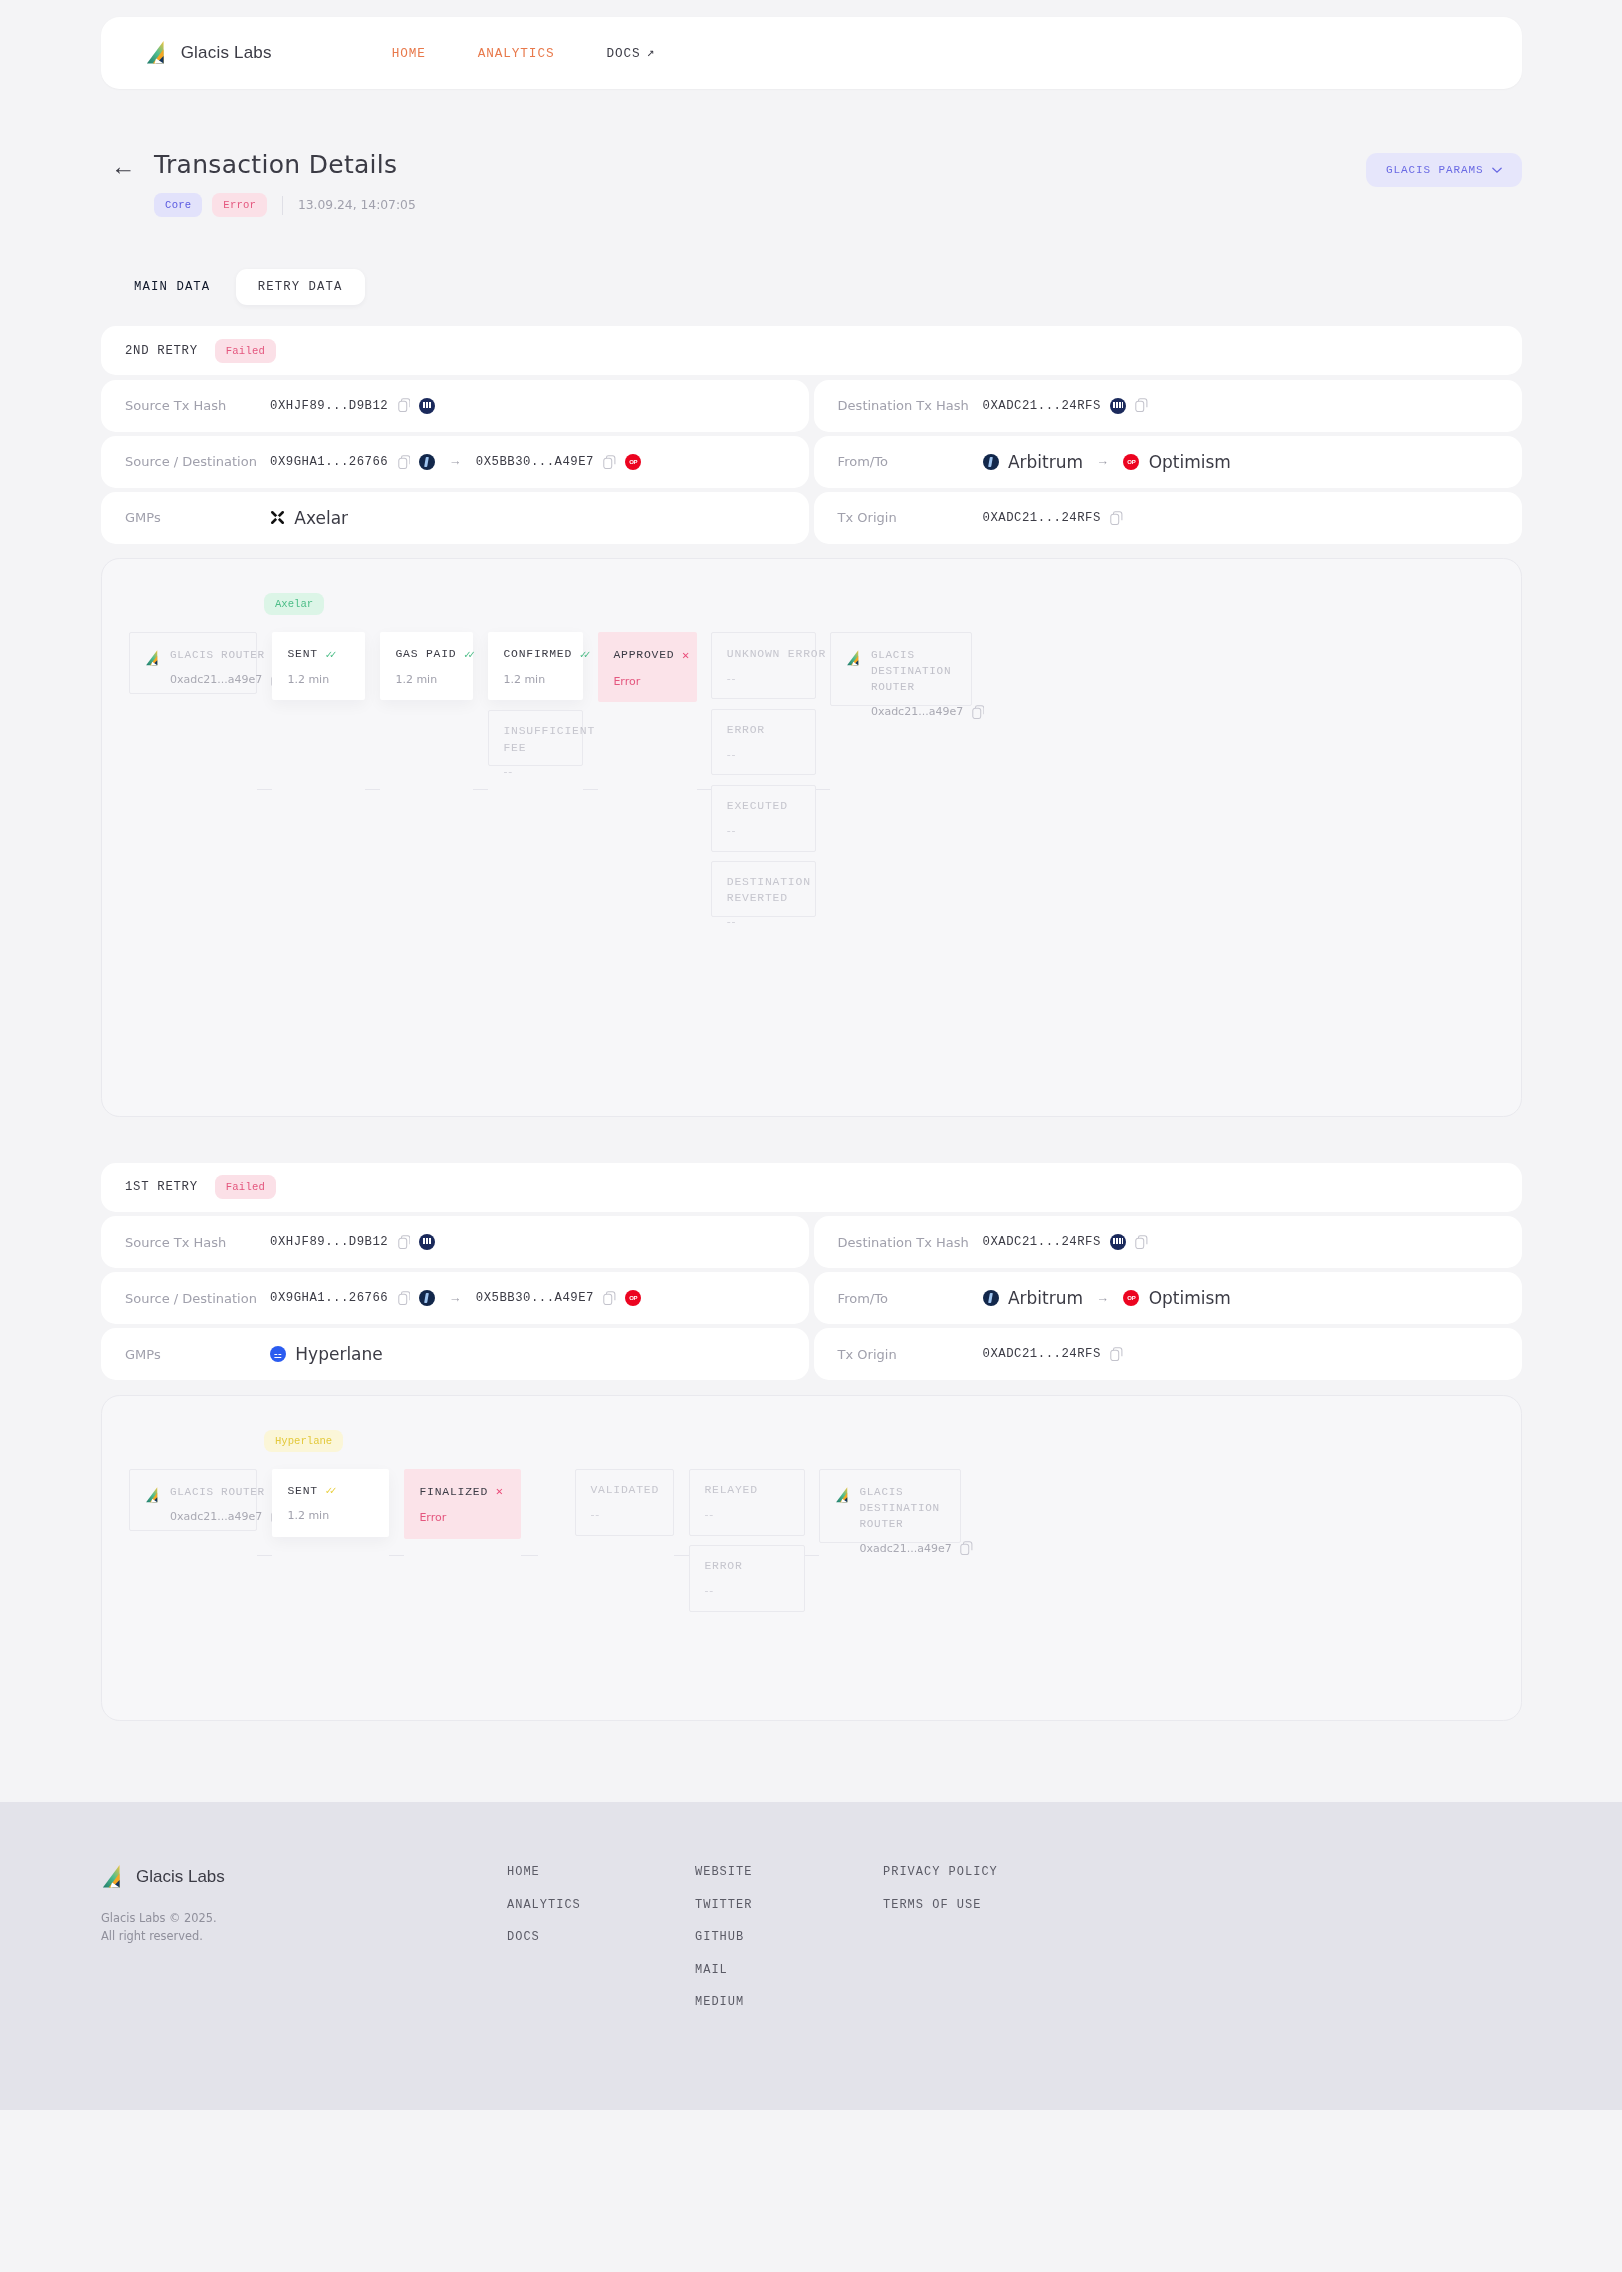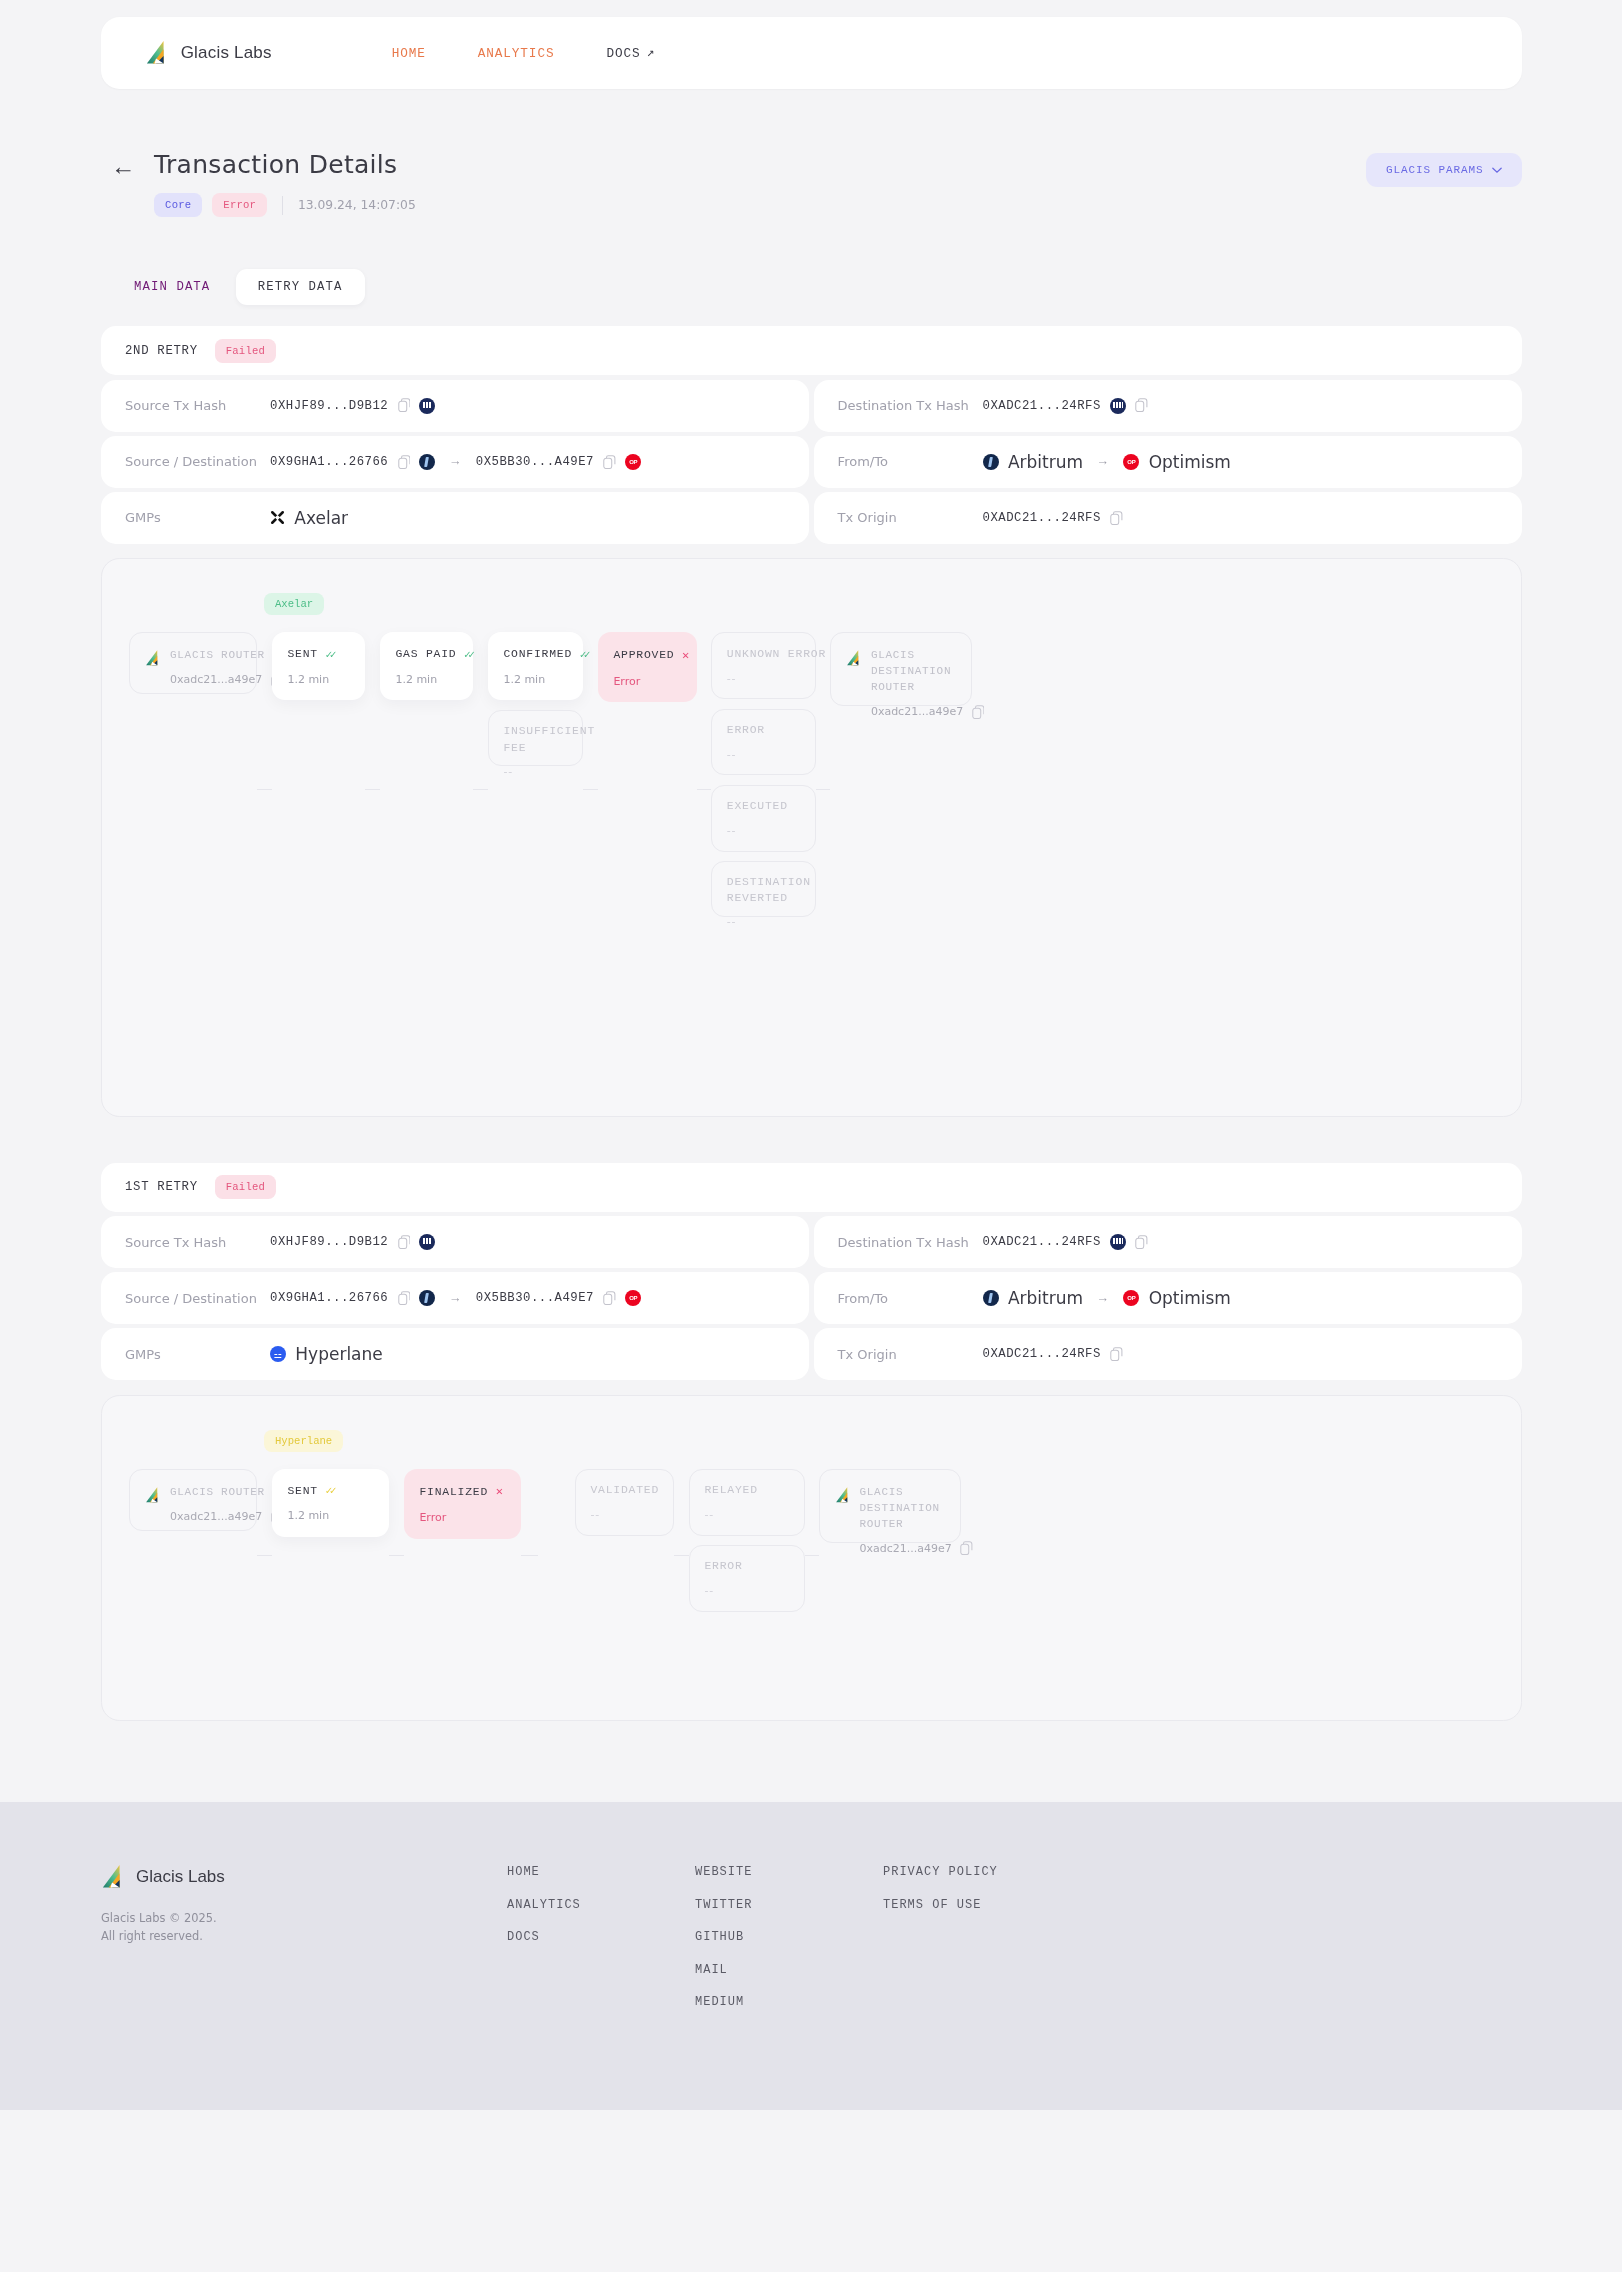--- a/index.html
+++ b/index.html
@@ -92,21 +92,21 @@
     display: flex; align-items: center; gap: 8.5px;
     cursor: pointer;
   }
 
   
   .tabs { padding: 52px 101px 0 112px; display: flex; gap: 3.4px; }
   .tab {
     font-size: 12.3px; letter-spacing: 1.1px;
     font-family: "Liberation Mono", monospace;
     padding: 11px 22px; border-radius: 11px;
-    color: #701a75; background: transparent;
+    color: #0f172a; background: transparent;
     border: none; cursor: pointer;
   }
   .tab.active { background: #ffffff; color: #3b3b45; box-shadow: 0 1.7px 5px rgba(20,20,40,.045); }
 
   
   .content { padding: 21px 101px 0 101px; }
 
   .section-head {
     background: #fff; border-radius: 15px;
     height: 49px; display: flex; align-items: center; gap: 17px;
@@ -174,21 +174,21 @@
     font-size: 10.6px; padding: 5px 11px; border-radius: 7.6px;
     font-family: "Liberation Mono", monospace;
   }
   .gmp-axelar { background: #dcf5e7; color: #4cbd87; }
   .gmp-hyper { background: #fbf6d8; color: #e3c93c; }
 
   .cols { display: flex; align-items: flex-start; }
   .col { display: flex; flex-direction: column; gap: 10px; position: relative; }
 
   .node {
-    border-radius: 13px;
+    border-radius: 2px;
     padding: 14.4px 14.4px 13.5px 14.4px;
     position: relative;
     background: #f7f7f9;
     border: 0.8px solid #e9e9ee;
     min-height: 49px;
   }
   .node.solid { background: #fff; border: 0.8px solid transparent; box-shadow: 0 5px 15px rgba(20,20,40,.045); }
   .node.error-node { background: #fbe3e9; border: 0.8px solid transparent; }
   .node.router { background: #f7f7f9; border: 0.8px solid #e9e9ee; display: flex; gap: 10px; align-items: flex-start; padding: 15px 15px; }
 

